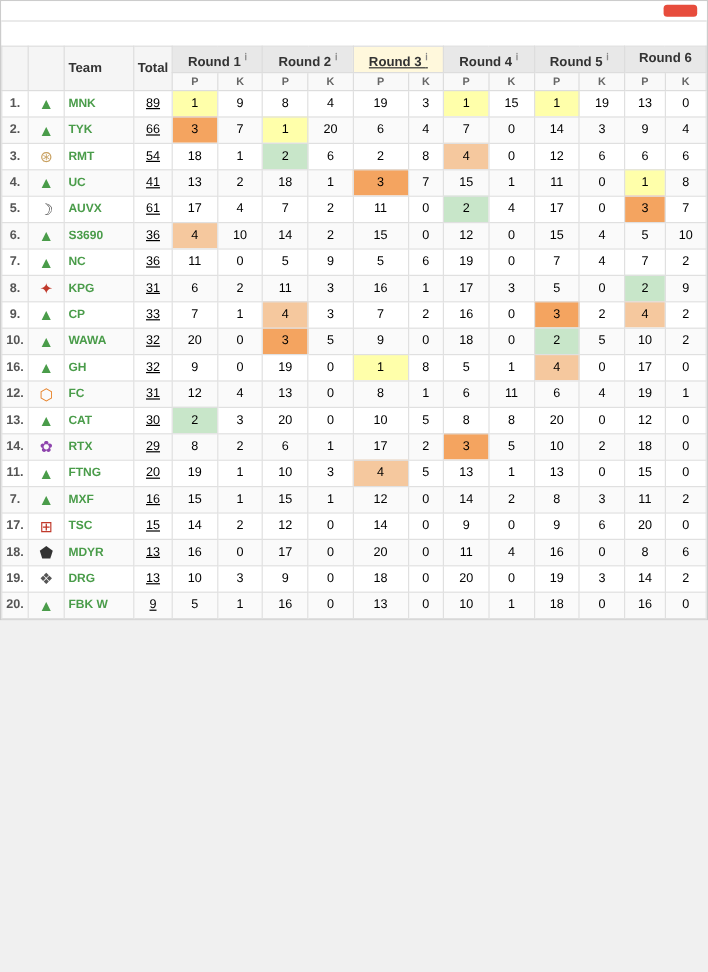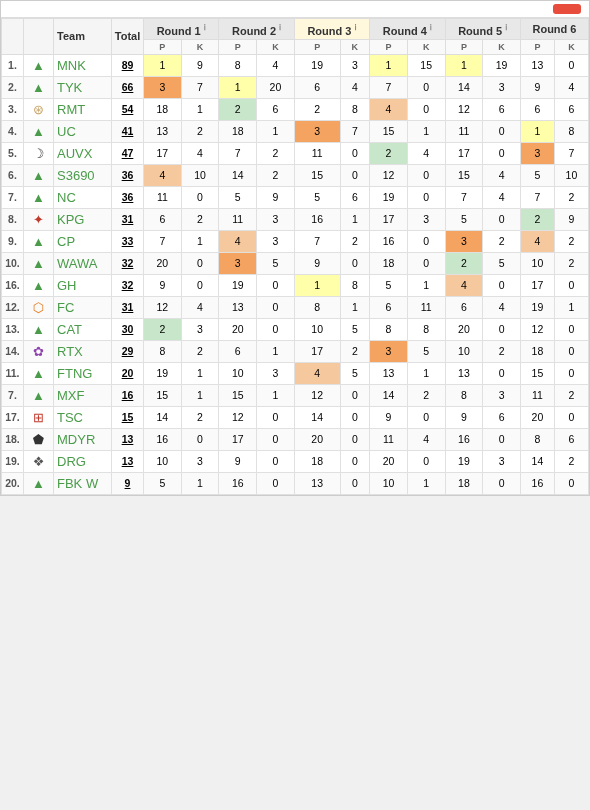--- a/index.html
+++ b/index.html
@@ -39,20 +39,21 @@
       padding: 5px 14px;
       font-size: 13px;
       font-weight: bold;
       cursor: pointer;
       border-radius: 3px;
     }
     table {
       width: 100%;
       border-collapse: collapse;
       font-size: 10.5px;
+      margin-top: 20px;
     }
     thead tr th {
       border: 1px solid #ddd;
       text-align: center;
       padding: 2px 1px;
       background: #f5f5f5;
       font-weight: bold;
       color: #333;
     }
     thead tr:first-child th {
@@ -66,33 +67,34 @@
     tbody tr td {
       border: 1px solid #e0e0e0;
       text-align: center;
       padding: 2px 1px;
       height: 22px;
     }
     tbody tr:nth-child(even) { background: #fafafa; }
     tbody tr:nth-child(odd) { background: #fff; }
 
     .rank-cell { font-weight: bold; color: #555; }
-    .team-name { font-weight: normal; color: #4a9c4a; font-size: 13px; }
-    .total-cell { font-weight: bold; text-decoration: underline; }
+    .team-name { font-weight: bold; color: #4a9c4a; font-size: 10px; }
+    .total-cell { font-weight: normal; text-decoration: underline; }
 
     .highlight-yellow { background-color: #ffffaa !important; }
     .highlight-orange { background-color: #f4a460 !important; }
     .highlight-light-orange { background-color: #f5c89e !important; }
     .highlight-green { background-color: #c8e6c9 !important; }
 
     th.round-header {
       background: #e8e8e8;
     }
     th.round-header-3 {
       background: #fff8dc;
+      text-decoration: underline;
     }
 
     .sub-header th {
       font-size: 9px;
       color: #666;
       background: #f9f9f9;
     }
 
     .info-icon {
       font-size: 8px;
@@ -208,21 +210,21 @@
           <td>1</td>
           <td>11</td>
           <td>0</td>
           <td class="highlight-yellow">1</td>
           <td>8</td>
         </tr>
         <tr>
           <td class="rank-cell">5.</td>
           <td style="text-align: center; color: rgb(51, 51, 51); font-size: 13px;">☽</td>
           <td class="team-name col-team">AUVX</td>
-          <td class="total-cell">47</td>
+          <td class="total-cell">61</td>
           <td>17</td>
           <td>4</td>
           <td>7</td>
           <td>2</td>
           <td>11</td>
           <td>0</td>
           <td class="highlight-green">2</td>
           <td>4</td>
           <td>17</td>
           <td>0</td>

